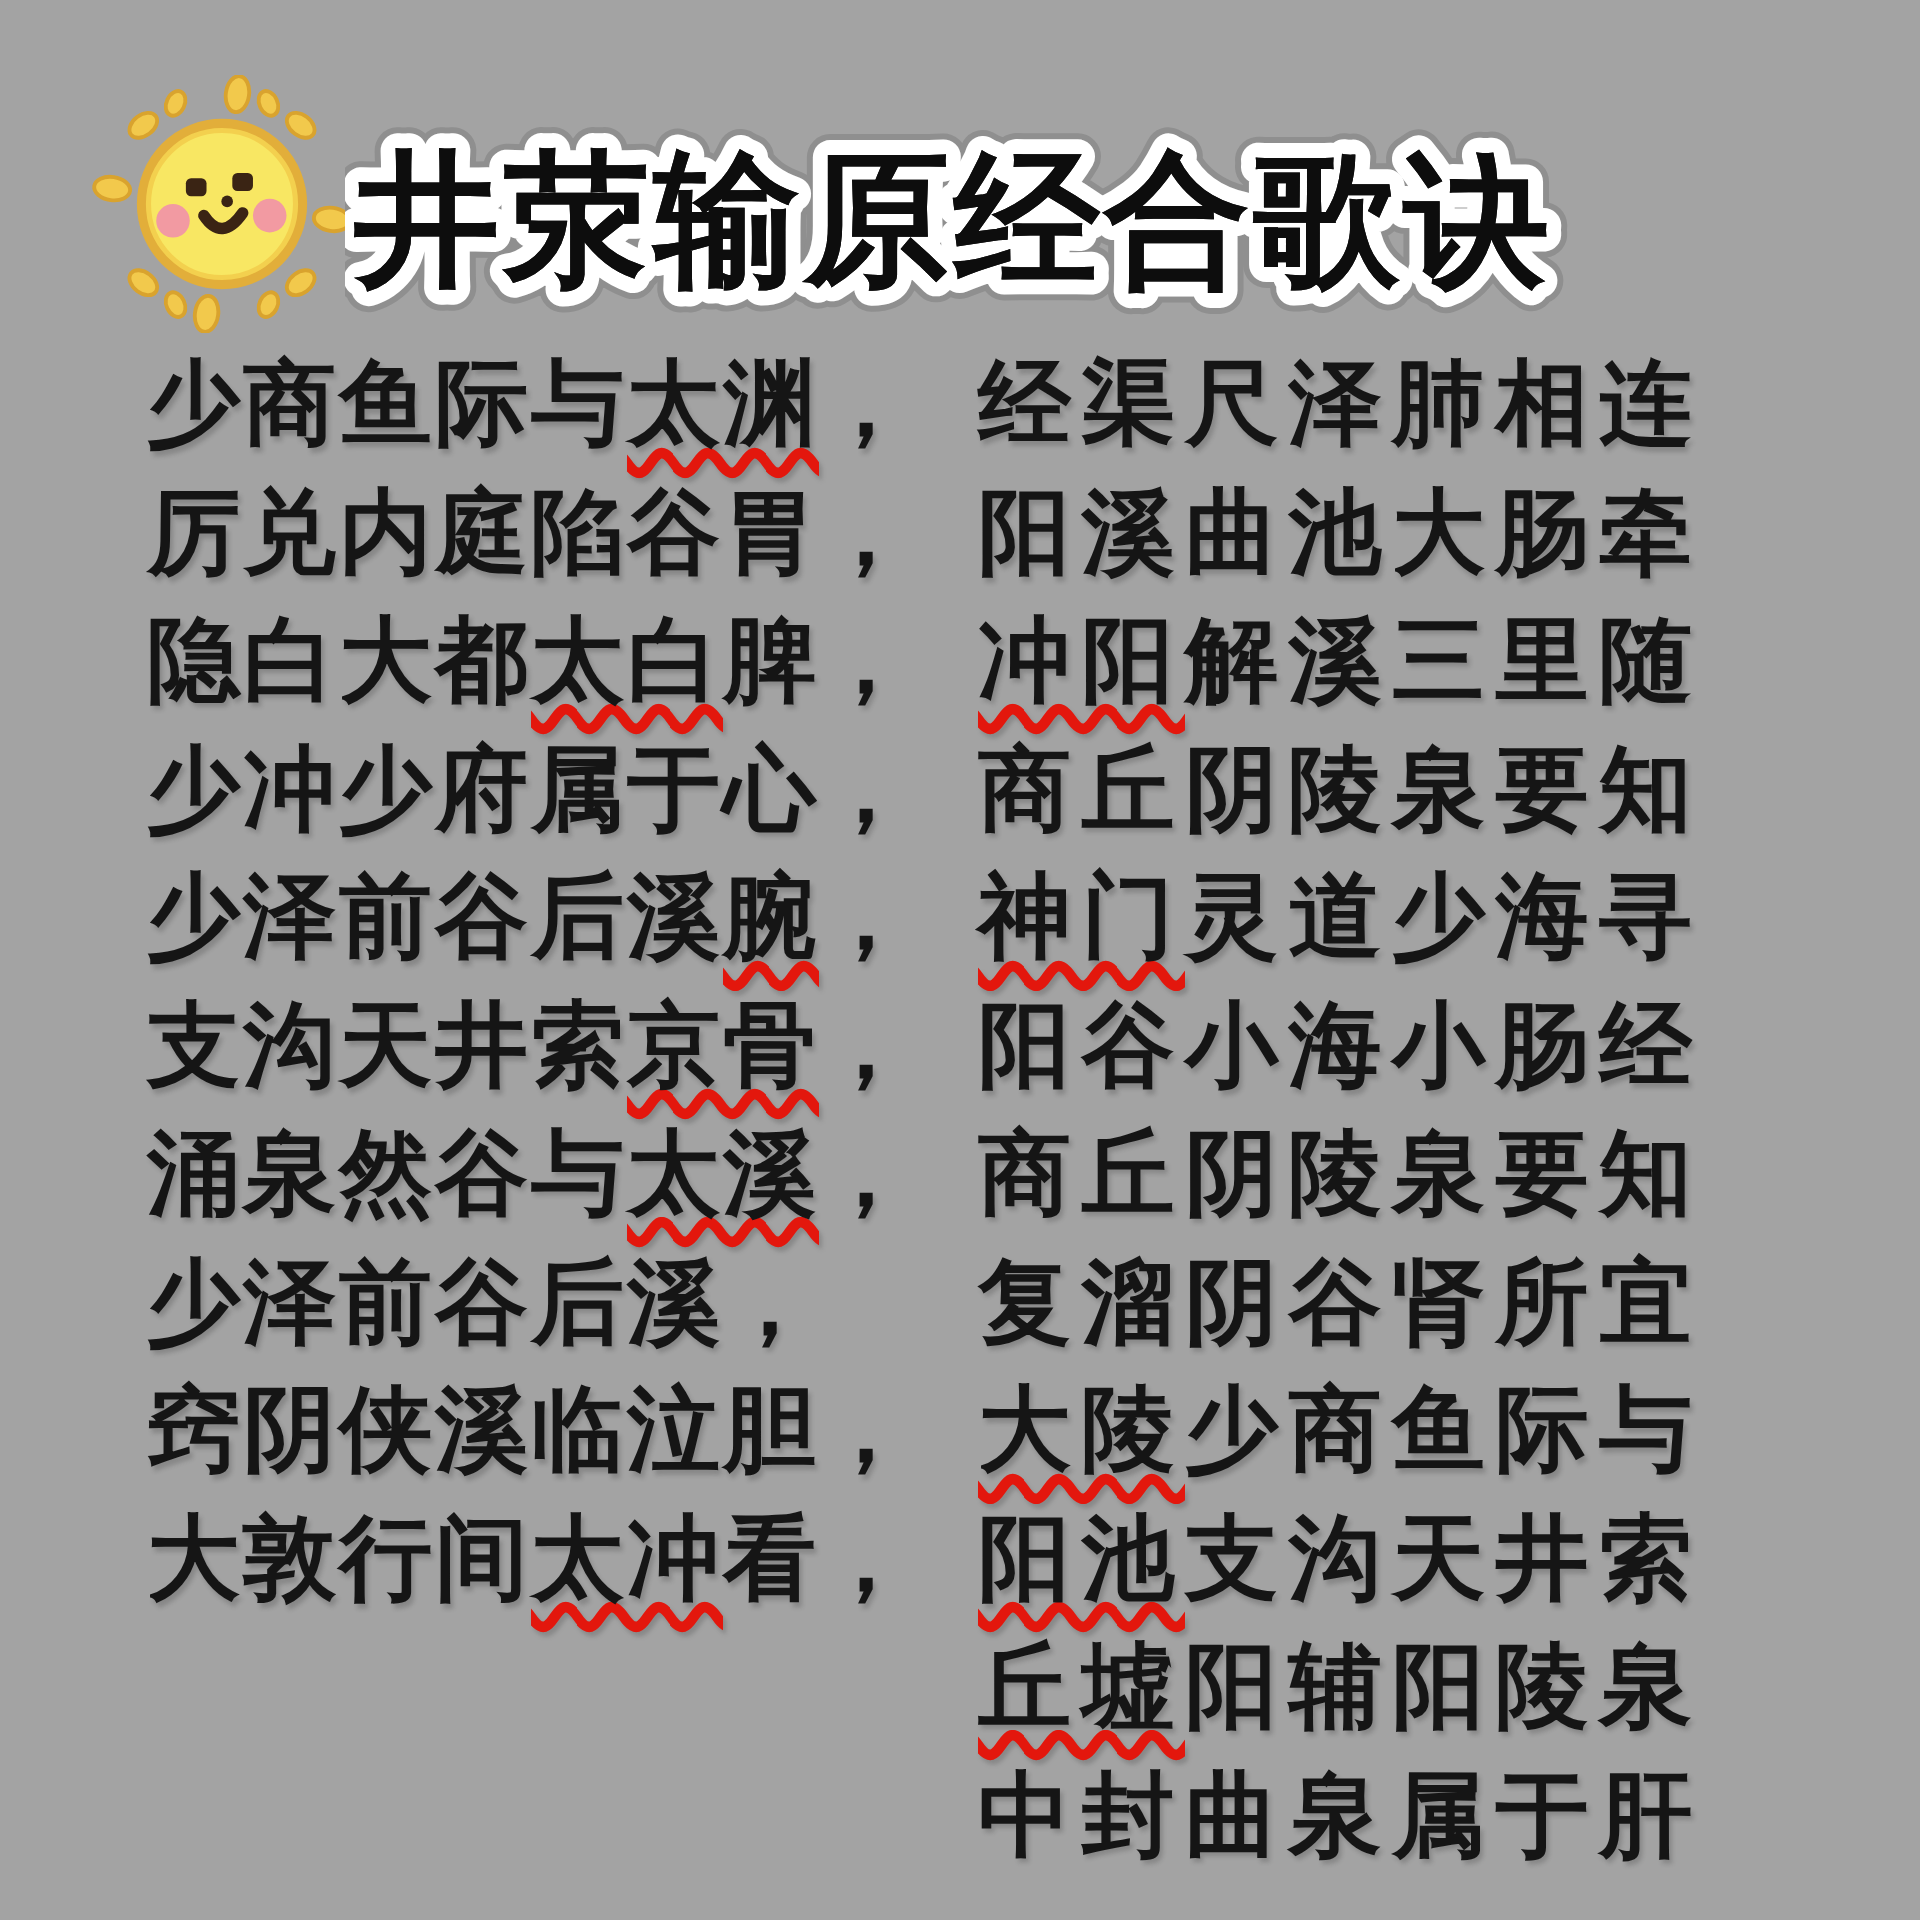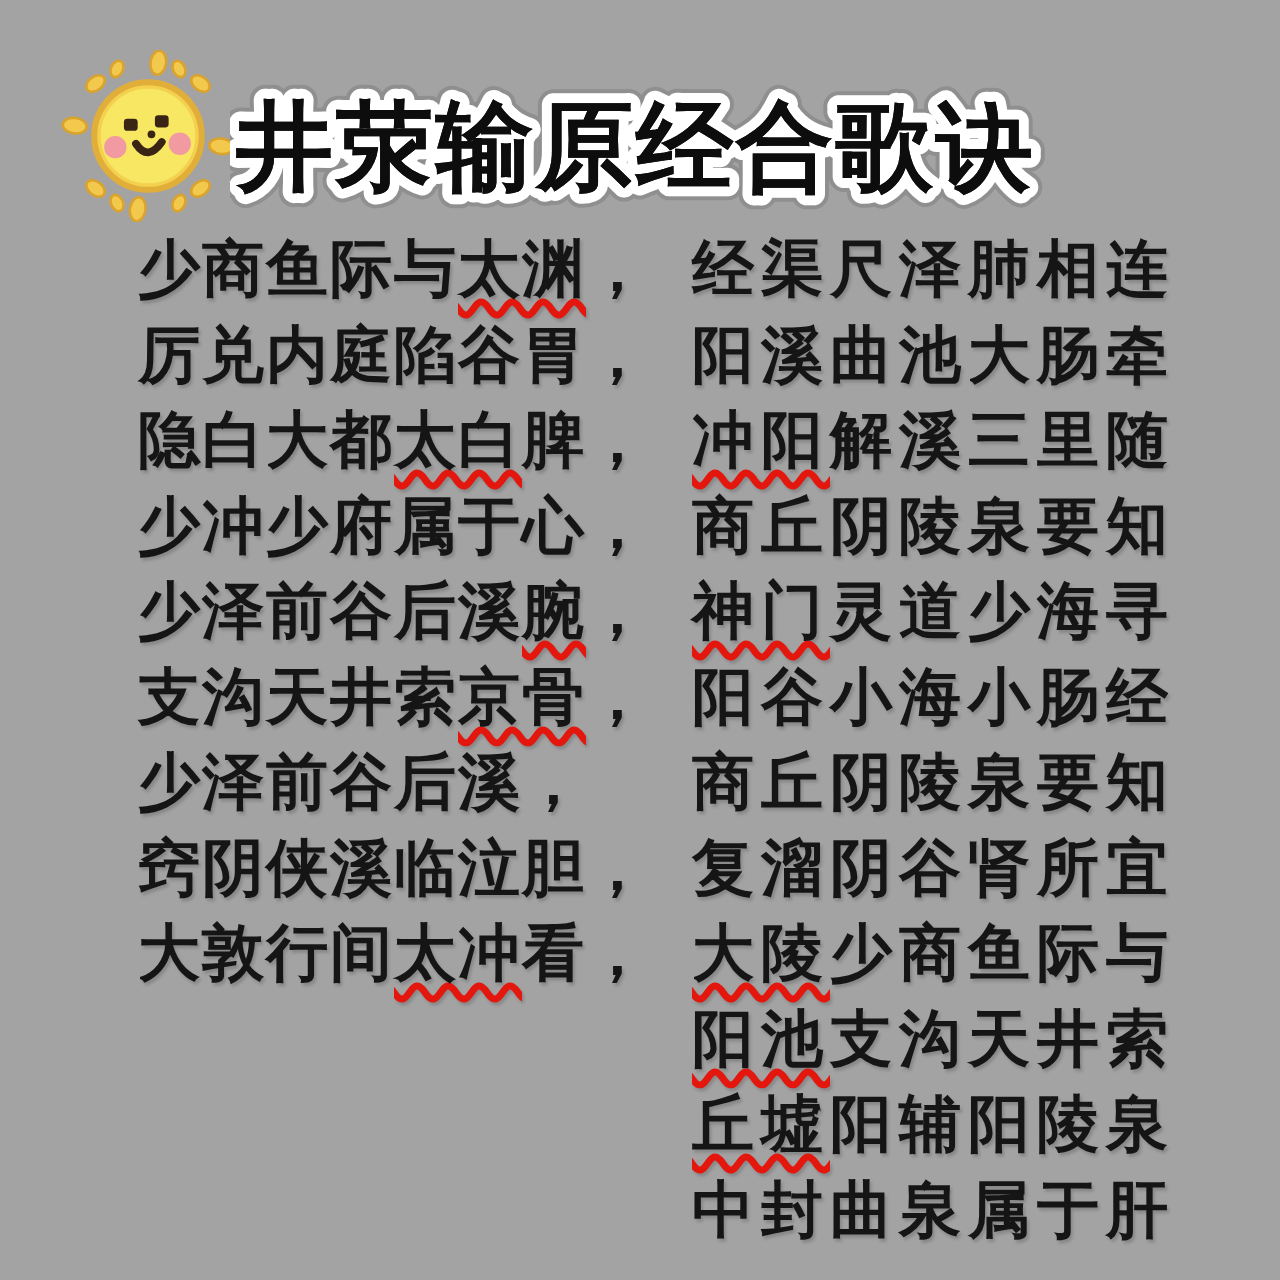--- a/index.html
+++ b/index.html
@@ -24,21 +24,21 @@
   .t-fill{fill:#0d0d0d;}
 
   
   .poem{position:absolute;left:98px;top:226px;display:flex;gap:42px;}
   .col{display:flex;flex-direction:column;}
   .line{
     font-size:62px;line-height:85.5px;color:#151515;font-weight:bold;
     white-space:nowrap;
     text-shadow:2px 3px 3px rgba(40,40,40,0.22);
   }
-  .col-left .line{letter-spacing:2px;margin-left:40px;}
+  .col-left .line{letter-spacing:2px;}
   .col-right .line{letter-spacing:7px;}
   .hl{
     text-decoration-line:underline;
     text-decoration-style:wavy;
     text-decoration-color:#e3170d;
     text-decoration-thickness:6.5px;
     text-underline-offset:10px;
     text-decoration-skip-ink:none;
   }
 </style>
@@ -84,20 +84,21 @@
   </div>
 
   <div class="poem">
     <div class="col col-left">
         <div class="line"><span>少商鱼际与</span><span class="hl">太渊</span><span>，</span></div>
         <div class="line"><span>厉兑内庭陷谷胃，</span></div>
         <div class="line"><span>隐白大都</span><span class="hl">太白</span><span>脾，</span></div>
         <div class="line"><span>少冲少府属于心，</span></div>
         <div class="line"><span>少泽前谷后溪</span><span class="hl">腕</span><span>，</span></div>
         <div class="line"><span>支沟天井索</span><span class="hl">京骨</span><span>，</span></div>
+        <div class="line"><span>涌泉然谷与</span><span class="hl">太溪</span><span>，</span></div>
         <div class="line"><span>少泽前谷后溪，</span></div>
         <div class="line"><span>窍阴侠溪临泣胆，</span></div>
         <div class="line"><span>大敦行间</span><span class="hl">太冲</span><span>看，</span></div>
       </div>
     <div class="col col-right">
         <div class="line"><span>经渠尺泽肺相连</span></div>
         <div class="line"><span>阳溪曲池大肠牵</span></div>
         <div class="line"><span class="hl">冲阳</span><span>解溪三里随</span></div>
         <div class="line"><span>商丘阴陵泉要知</span></div>
         <div class="line"><span class="hl">神门</span><span>灵道少海寻</span></div>

